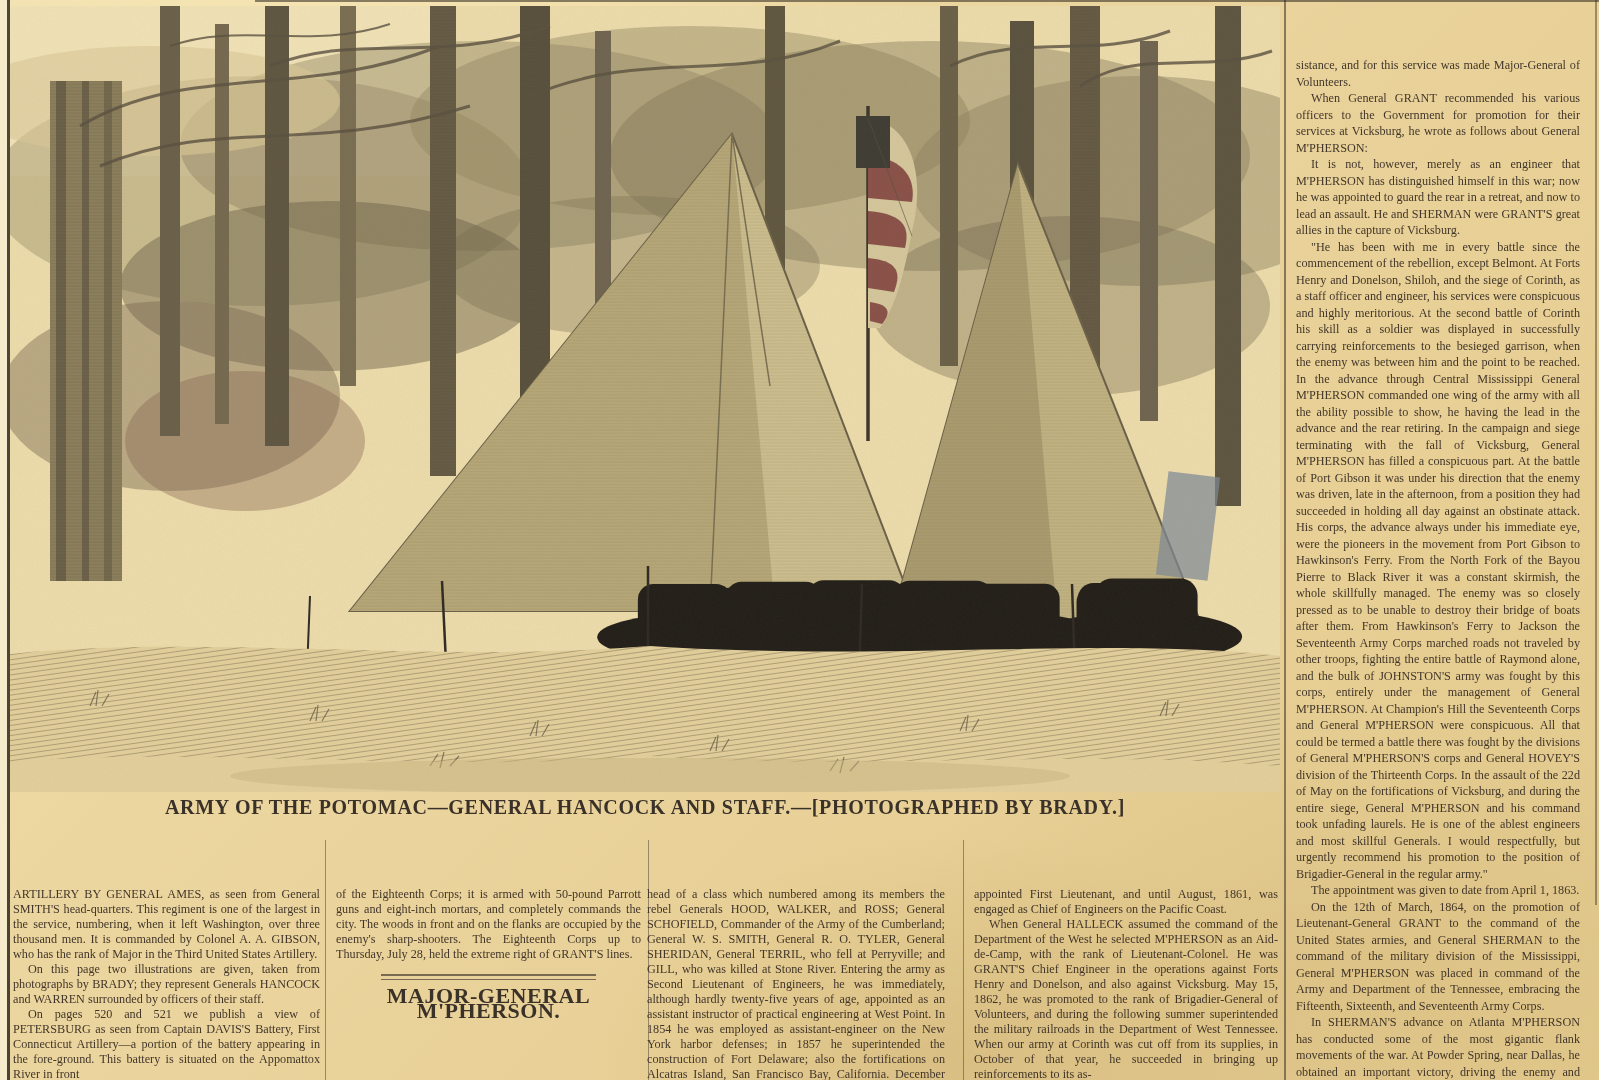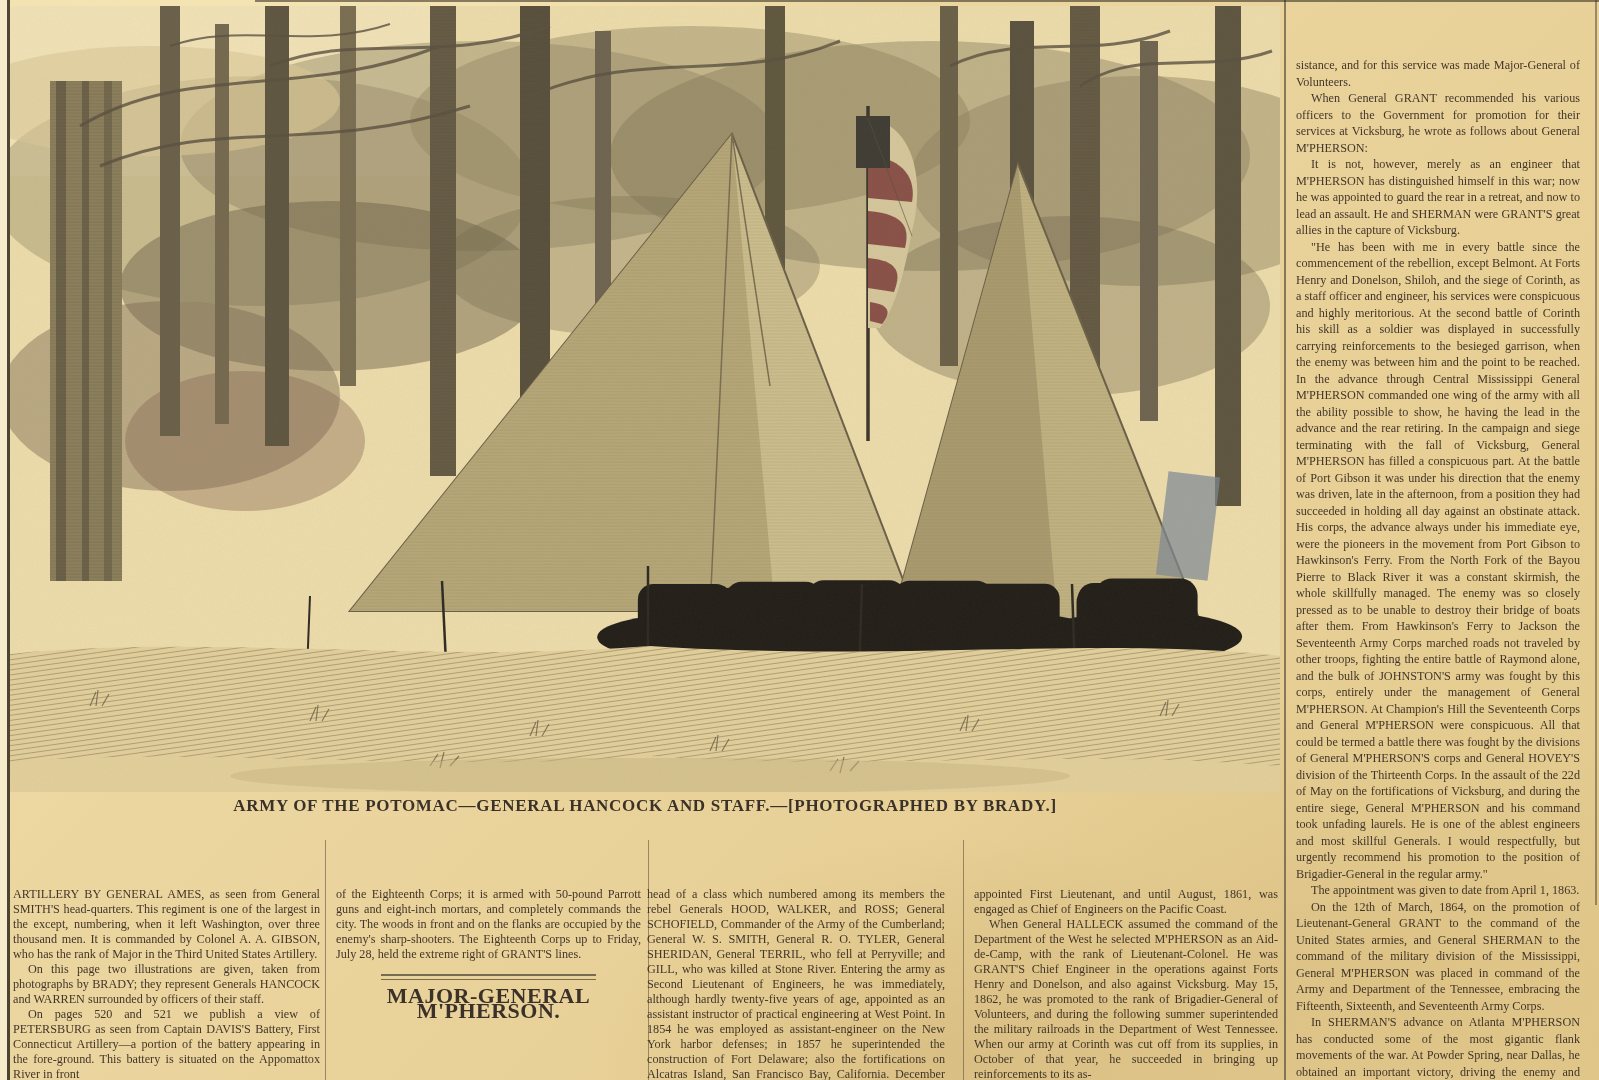--- a/index.html
+++ b/index.html
@@ -18,21 +18,21 @@
   }
   .scan-edge-left{position:absolute;left:7px;top:0;width:3px;height:1080px;background:#241f17;opacity:.8;}
   .scan-strip-left{position:absolute;left:0;top:0;width:7px;height:1080px;background:#f6eccc;}
   .scan-edge-top{position:absolute;left:255px;top:0;width:1344px;height:2px;background:#2b261d;opacity:.55;}
   .scan-edge-right{position:absolute;right:2px;top:0;width:2px;height:905px;background:#3a332a;opacity:.45;}
 
   .illus{position:absolute;left:10px;top:6px;width:1270px;height:786px;}
 
   .caption{
     position:absolute;left:10px;top:796px;width:1270px;
-    text-align:center;font-size:17px;font-weight:bold;letter-spacing:.7px;
+    text-align:center;font-size:20px;font-weight:bold;letter-spacing:.7px;
     color:#3a3128;
   }
 
   .vrule{position:absolute;width:1px;background:#55483a;opacity:.55;}
   #rule-c1{left:325px;top:840px;height:240px;}
   #rule-c2{left:648px;top:840px;height:240px;}
   #rule-c3{left:963px;top:840px;height:240px;}
   #rule-main{left:1284px;top:0;height:1080px;width:2px;opacity:.65;}
 
   .col{
@@ -221,27 +221,27 @@
   </svg>
 
   <div class="caption">ARMY OF THE POTOMAC—GENERAL HANCOCK AND STAFF.—[PHOTOGRAPHED BY BRADY.]</div>
 
   <div class="vrule" id="rule-c1"></div>
   <div class="vrule" id="rule-c2"></div>
   <div class="vrule" id="rule-c3"></div>
   <div class="vrule" id="rule-main"></div>
 
   <div class="col" id="col1">
-    <p class="flush">ARTILLERY BY GENERAL AMES, as seen from General SMITH'S head-quarters.  This regiment is one of the largest in the except, numbering, when it left Washington, over three thousand men.  It is commanded by Colonel A. A. GIBSON, who has the rank of Major in the Third United States Artillery.</p>
+    <p class="flush">ARTILLERY BY GENERAL AMES, as seen from General SMITH'S head-quarters.  This regiment is one of the largest in the service, numbering, when it left Washington, over three thousand men.  It is commanded by Colonel A. A. GIBSON, who has the rank of Major in the Third United States Artillery.</p>
     <p>On this page two illustrations are given, taken from photographs by BRADY; they represent Generals HANCOCK and WARREN surrounded by officers of their staff.</p>
     <p>On pages 520 and 521 we publish a view of PETERSBURG as seen from Captain DAVIS'S Battery, First Connecticut Artillery—a portion of the battery appearing in the fore-ground.  This battery is situated on the Appomattox River in front</p>
   </div>
 
   <div class="col" id="col2">
-    <p class="flush">of the Eighteenth Corps; it is armed with 50-pound Parrott guns and eight-inch mortars, and completely commands the city.  The woods in front and on the flanks are occupied by the enemy's sharp-shooters.  The Eighteenth Corps up to Friday, July 28, held the extreme right of GRANT'S lines.</p>
+    <p class="flush">of the Eighteenth Corps; it is armed with 50-pound Parrott guns and eight-inch mortars, and completely commands the city.  The woods in front and on the flanks are occupied by the enemy's sharp-shooters.  The Eighteenth Corps up to Thursday, July 28, held the extreme right of GRANT'S lines.</p>
     <div class="rule-double"></div>
     <div class="subhead">MAJOR-GENERAL M'PHERSON.</div>
   </div>
 
   <div class="col" id="col3">
     <p class="flush">head of a class which numbered among its members the rebel Generals HOOD, WALKER, and ROSS; General SCHOFIELD, Commander of the Army of the Cumberland; General W. S. SMITH, General R. O. TYLER, General SHERIDAN, General TERRIL, who fell at Perryville; and GILL, who was killed at Stone River.  Entering the army as Second Lieutenant of Engineers, he was immediately, although hardly twenty-five years of age, appointed as an assistant instructor of practical engineering at West Point.  In 1854 he was employed as assistant-engineer on the New York harbor defenses; in 1857 he superintended the construction of Fort Delaware; also the fortifications on Alcatras Island, San Francisco Bay, California.  December 13, 1858, he was</p>
   </div>
 
   <div class="col" id="col4">
     <p class="flush">appointed First Lieutenant, and until August, 1861, was engaged as Chief of Engineers on the Pacific Coast.</p>

